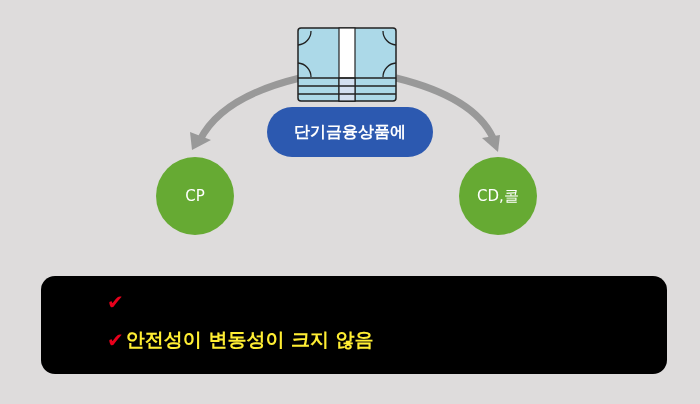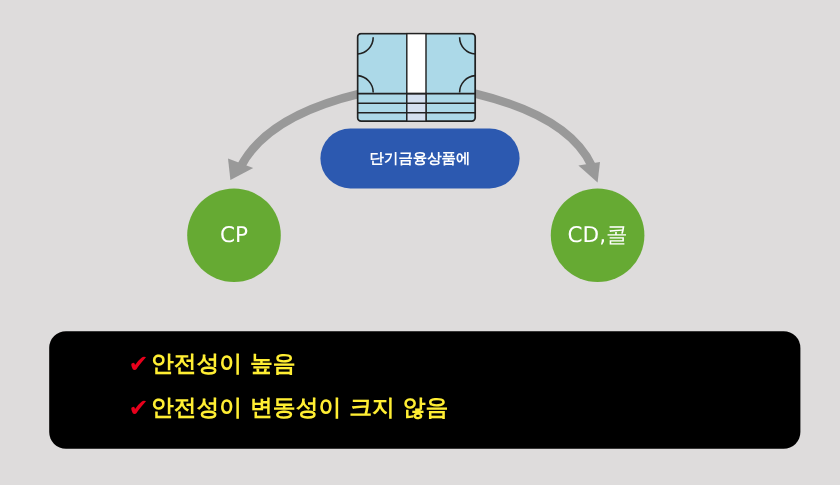--- a/index.html
+++ b/index.html
@@ -2,24 +2,24 @@
 <html><head>
 <meta charset="utf-8">
 <style>
   html, body { margin:0; padding:0; }
   body { width:700px; height:404px; background:#dedcdc; position:relative; overflow:hidden;
          font-family:"DejaVu Sans","Liberation Sans",sans-serif; }
   #arrows { position:absolute; left:0; top:0; }
   .money { position:absolute; left:297px; top:27px; width:100px; height:75px; }
   .pill { position:absolute; left:267px; top:107px; width:166px; height:50px; border-radius:25px;
           background:#2c59b0; color:#fff; display:flex; flex-direction:column; align-items:center;
-          justify-content:center; font-size:12px; line-height:20px; font-weight:bold; }
+          justify-content:center; font-size:16px; line-height:20px; font-weight:bold; }
   .pill span { display:block; }
   .circle { position:absolute; width:78px; height:78px; border-radius:50%; background:#66aa33;
-            color:#fff; display:flex; align-items:center; justify-content:center; font-size:18px; }
+            color:#fff; display:flex; align-items:center; justify-content:center; font-size:15px; }
   .c1 { left:156px; top:157px; }
   .c2 { left:459px; top:157px;align-items:center; }
   .box { position:absolute; left:41px; top:276px; width:626px; height:98px; background:#000;
          border-radius:14px; }
   .item { position:absolute; left:66px; display:flex; align-items:center; color:#ffee33;
           font-size:19px; font-weight:bold; }
   .item .chk { color:#e8001c; font-size:20px; margin-right:2px; }
   .i1 { top:14px; }
   .i2 { top:51px; }
 </style>
@@ -53,19 +53,18 @@
 <div class="circle c1">
   <span>CP</span>
 </div>
 <div class="circle c2">
   <span>CD,콜</span>
 </div>
 
 <div class="box">
   <div class="item i1">
     <span class="chk">✔</span>
-    <span>안전성이 높음</span>
   </div>
   <div class="item i2">
     <span class="chk">✔</span>
     <span>안전성이 변동성이 크지 않음</span>
   </div>
 </div>
 
 </body></html>

